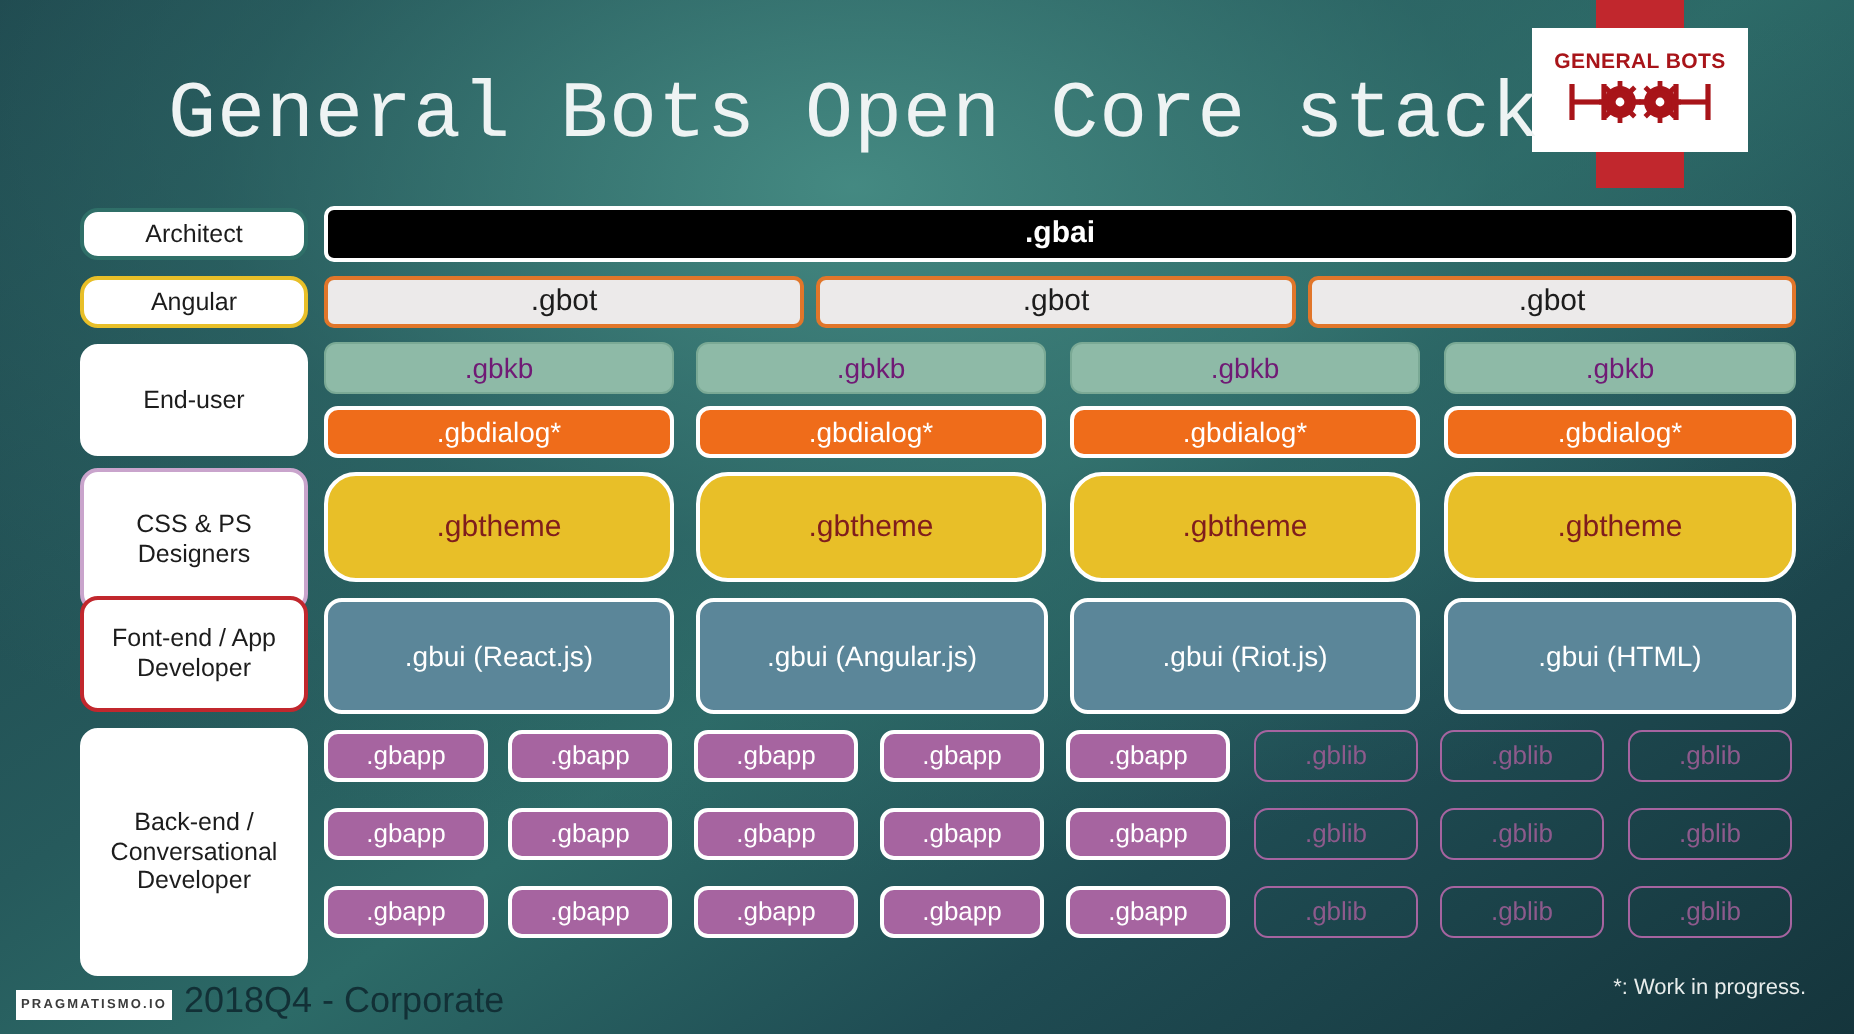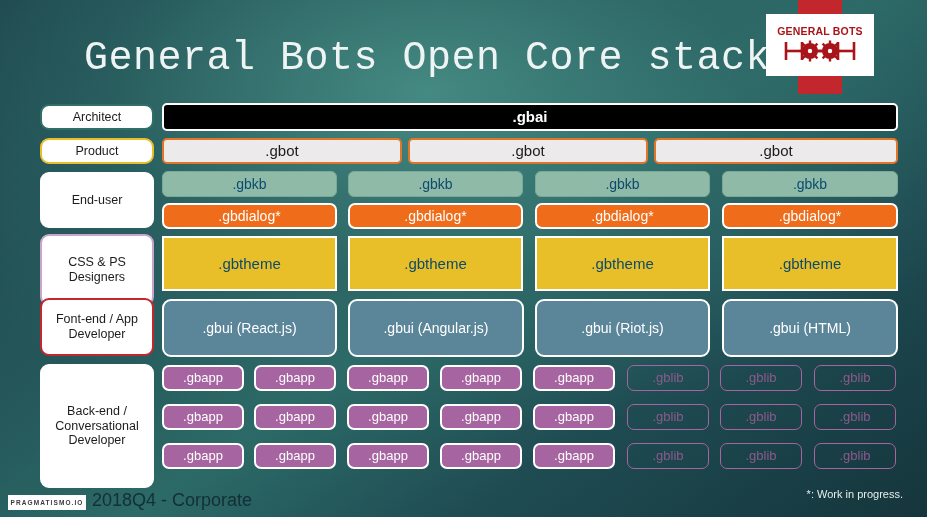--- a/index.html
+++ b/index.html
@@ -93,37 +93,37 @@
   .gbot {
     background: #eceaea;
     border: 2px solid #e1762a;
     color: #1c1c1c;
     font-size: 15px;
     border-radius: 5px;
   }
   .gbkb {
     background: #8ebaa7;
     border: 1px solid #7aa995;
-    color: #0c4a6e;
+    color: #701a75;
     font-size: 14px;
     border-radius: 6px;
   }
   .gbdialog {
     background: #ef6c1a;
     border: 2px solid #ffffff;
     color: #ffffff;
     font-size: 14px;
     border-radius: 7px;
   }
   .gbtheme {
     background: #e8bf28;
     border: 2px solid #ffffff;
-    color: #0c4a6e;
+    color: #7f1d1d;
     font-size: 15px;
-    border-radius: 0;
+    border-radius: 16px;
   }
   .gbui {
     background: #5b8699;
     border: 2px solid #ffffff;
     color: #ffffff;
     font-size: 14px;
     border-radius: 9px;
   }
   .gbapp {
     background: #a664a0;
@@ -216,21 +216,21 @@
       </svg>
     </div>
   </div>
 
   <div id="slide-title">General Bots Open Core stack</div>
 
   <div class="box role" style="top:104px;height:26px;border-color:#2f6f68;">
     <span>Architect</span>
   </div>
   <div class="box role" style="top:138px;height:26px;border-color:#e8bf28;">
-    <span>Product</span>
+    <span>Angular</span>
   </div>
   <div class="box role" style="top:172px;height:56px;border-color:#ffffff;">
     <span>End-user</span>
   </div>
   <div class="box role" style="top:234px;height:72px;border-color:#c9a4cc;white-space:pre-line;">
     <span style="white-space:pre-line;">CSS &amp; PS
 Designers</span>
   </div>
   <div class="box role" style="top:298px;height:58px;border-color:#c1272d;">
     <span style="white-space:pre-line;">Font-end / App

